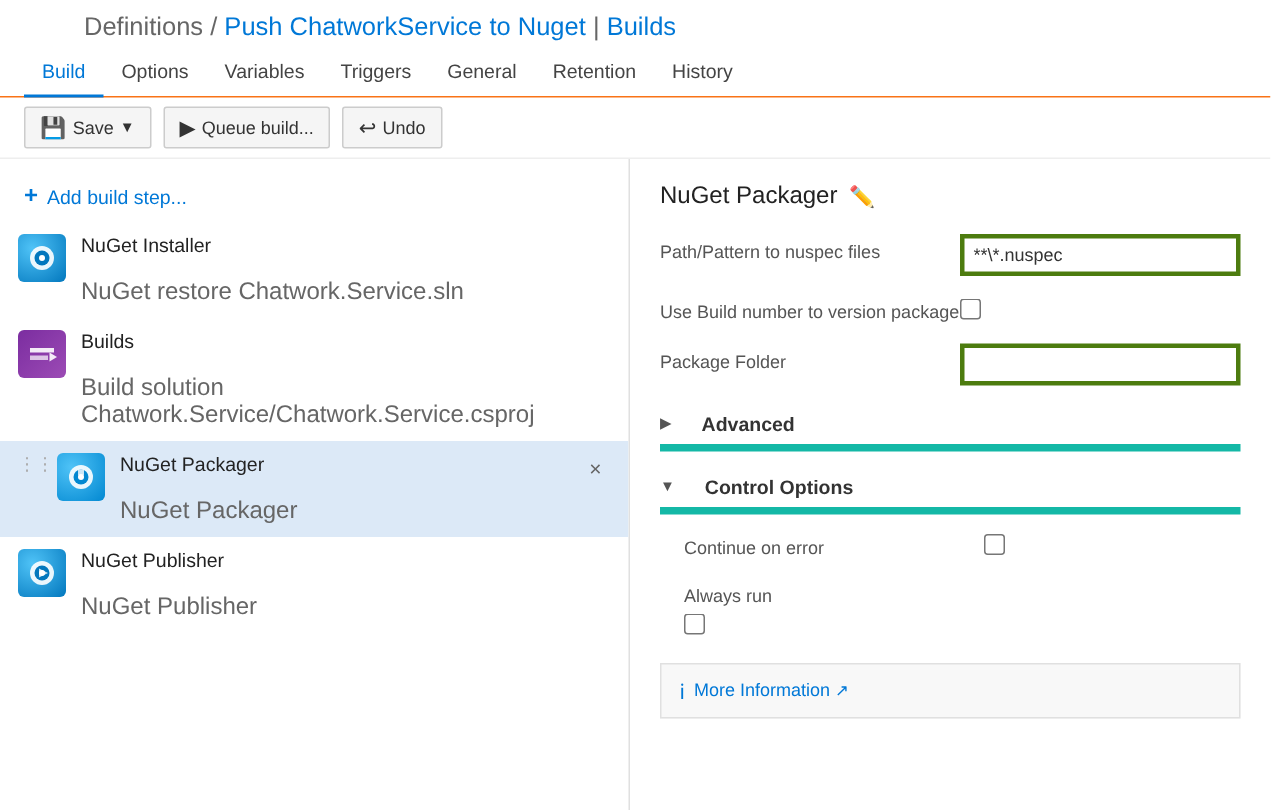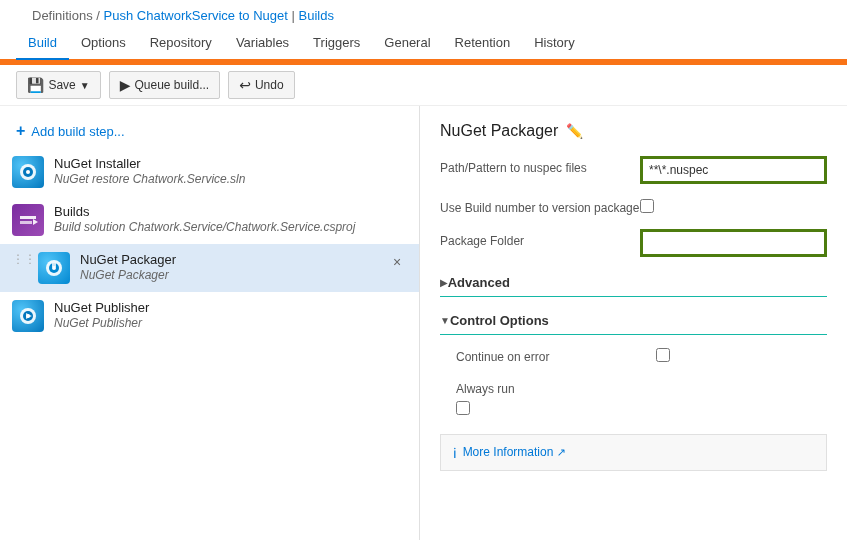--- a/index.html
+++ b/index.html
@@ -1,24 +1,24 @@
 <!DOCTYPE html>
 <html><head>
   <meta charset="utf-8">
   <style>
     * { box-sizing: border-box; margin: 0; padding: 0; }
     body { font-family: 'Segoe UI', Arial, sans-serif; font-size: 13px; color: #333; background: #fff; width: 847px; height: 540px; overflow: hidden; }
 
     
-    .breadcrumb-bar { padding: 8px 32px 4px; font-size: 13px; color: #666; }
+    .breadcrumb-bar { padding: 8px 16px 4px; font-size: 17px; color: #666; margin-left: 40px; }
     .breadcrumb-bar .bc-link { color: #0078d7; text-decoration: none; }
     .breadcrumb-bar .bc-current { color: #0078d7; font-weight: 500; }
 
     
-    .nav-tabs { display: flex; align-items: flex-end; border-bottom: 6px solid #f97316; padding: 0 16px; }
+    .nav-tabs { display: flex; align-items: flex-end; border-bottom: 1px solid #f97316; padding: 0 16px; }
     .nav-tab { padding: 8px 12px; font-size: 13px; cursor: pointer; color: #444; border-bottom: 2px solid transparent; margin-bottom: -1px; }
     .nav-tab.active { color: #0078d7; border-bottom: 2px solid #0078d7; font-weight: 500; }
 
     
     .toolbar { display: flex; align-items: center; padding: 6px 16px; border-bottom: 1px solid #eee; gap: 8px; }
     .toolbar-btn { display: flex; align-items: center; gap: 4px; padding: 5px 10px; border: 1px solid #ccc; background: #f5f5f5; cursor: pointer; font-size: 12px; color: #333; border-radius: 2px; }
     .toolbar-btn .btn-icon { font-size: 14px; }
 
     
     .main-layout { display: flex; height: calc(540px - 95px); }
@@ -26,36 +26,36 @@
     
     .left-panel { width: 420px; border-right: 1px solid #e0e0e0; overflow-y: auto; padding: 8px 0; }
     .add-step { display: flex; align-items: center; gap: 6px; padding: 8px 16px; cursor: pointer; color: #0078d7; font-size: 13px; }
     .add-step .plus-icon { font-size: 16px; font-weight: bold; }
 
     .build-item { display: flex; align-items: flex-start; padding: 8px 12px; cursor: pointer; position: relative; }
     .build-item.selected { background: #dce9f7; }
     .build-item .item-icon { width: 32px; height: 32px; margin-right: 10px; flex-shrink: 0; }
     .build-item .item-info { flex: 1; }
     .build-item .item-title { font-size: 13px; color: #222; font-weight: 500; }
-    .build-item .item-sub { font-size: 12px; color: #666; margin-top: 1px; font-style: italic; }
+    .build-item .item-sub { font-size: 16px; color: #666; margin-top: 15px; }
     .build-item .item-remove { width: 20px; height: 20px; display: flex; align-items: center; justify-content: center; cursor: pointer; color: #666; font-size: 14px; border: none; background: none; }
 
     
     .right-panel { flex: 1; overflow-y: auto; padding: 16px 20px; }
     .panel-title { font-size: 16px; font-weight: 500; color: #222; display: flex; align-items: center; gap: 8px; margin-bottom: 16px; }
     .panel-title .edit-icon { color: #0078d7; cursor: pointer; font-size: 14px; }
 
     .form-row { display: flex; align-items: flex-start; margin-bottom: 12px; }
     .form-label { width: 200px; flex-shrink: 0; font-size: 12px; color: #555; padding-top: 5px; line-height: 1.3; }
     .form-control { flex: 1; }
     .form-input { width: 100%; padding: 4px 6px; border: 3px solid #4d7c0f; font-size: 12px; color: #333; outline: none; }
     .form-checkbox { width: 14px; height: 14px; cursor: pointer; margin-top: 3px; }
 
     
-    .section-header { display: flex; align-items: center; gap: 0; cursor: pointer; padding: 6px 0; border-bottom: 1px solid #14b8a6; margin-bottom: 10px; }
+    .section-header { display: flex; align-items: center; gap: 20px; cursor: pointer; padding: 6px 0; border-bottom: 5px solid #14b8a6; margin-bottom: 10px; }
     .section-header .section-title { font-size: 13px; font-weight: 600; color: #333; }
     .section-arrow { font-size: 10px; color: #555; }
     .section-arrow.expanded::before { content: '▼'; }
     .section-arrow.collapsed::before { content: '▶'; }
 
     .more-info { display: flex; align-items: center; gap: 6px; margin-top: 16px; padding: 8px 12px; background: #f8f8f8; border: 1px solid #e0e0e0; }
     .more-info .info-icon { color: #0078d7; font-size: 14px; }
     .more-info a { color: #0078d7; text-decoration: none; font-size: 12px; }
 
     
@@ -68,21 +68,20 @@
   <span>Definitions</span>
   <span>/</span>
   <a class="bc-link" href="#">Push ChatworkService to Nuget</a>
   <span>|</span>
   <span class="bc-current">Builds</span>
 </div>
 
 <div class="nav-tabs">
   <div class="nav-tab active">Build</div>
   <div class="nav-tab">Options</div>
-  <div class="nav-tab">Repository</div>
   <div class="nav-tab">Variables</div>
   <div class="nav-tab">Triggers</div>
   <div class="nav-tab">General</div>
   <div class="nav-tab">Retention</div>
   <div class="nav-tab">History</div>
 </div>
 
 <div class="toolbar">
   <button class="toolbar-btn">
     <span class="btn-icon">💾</span>

